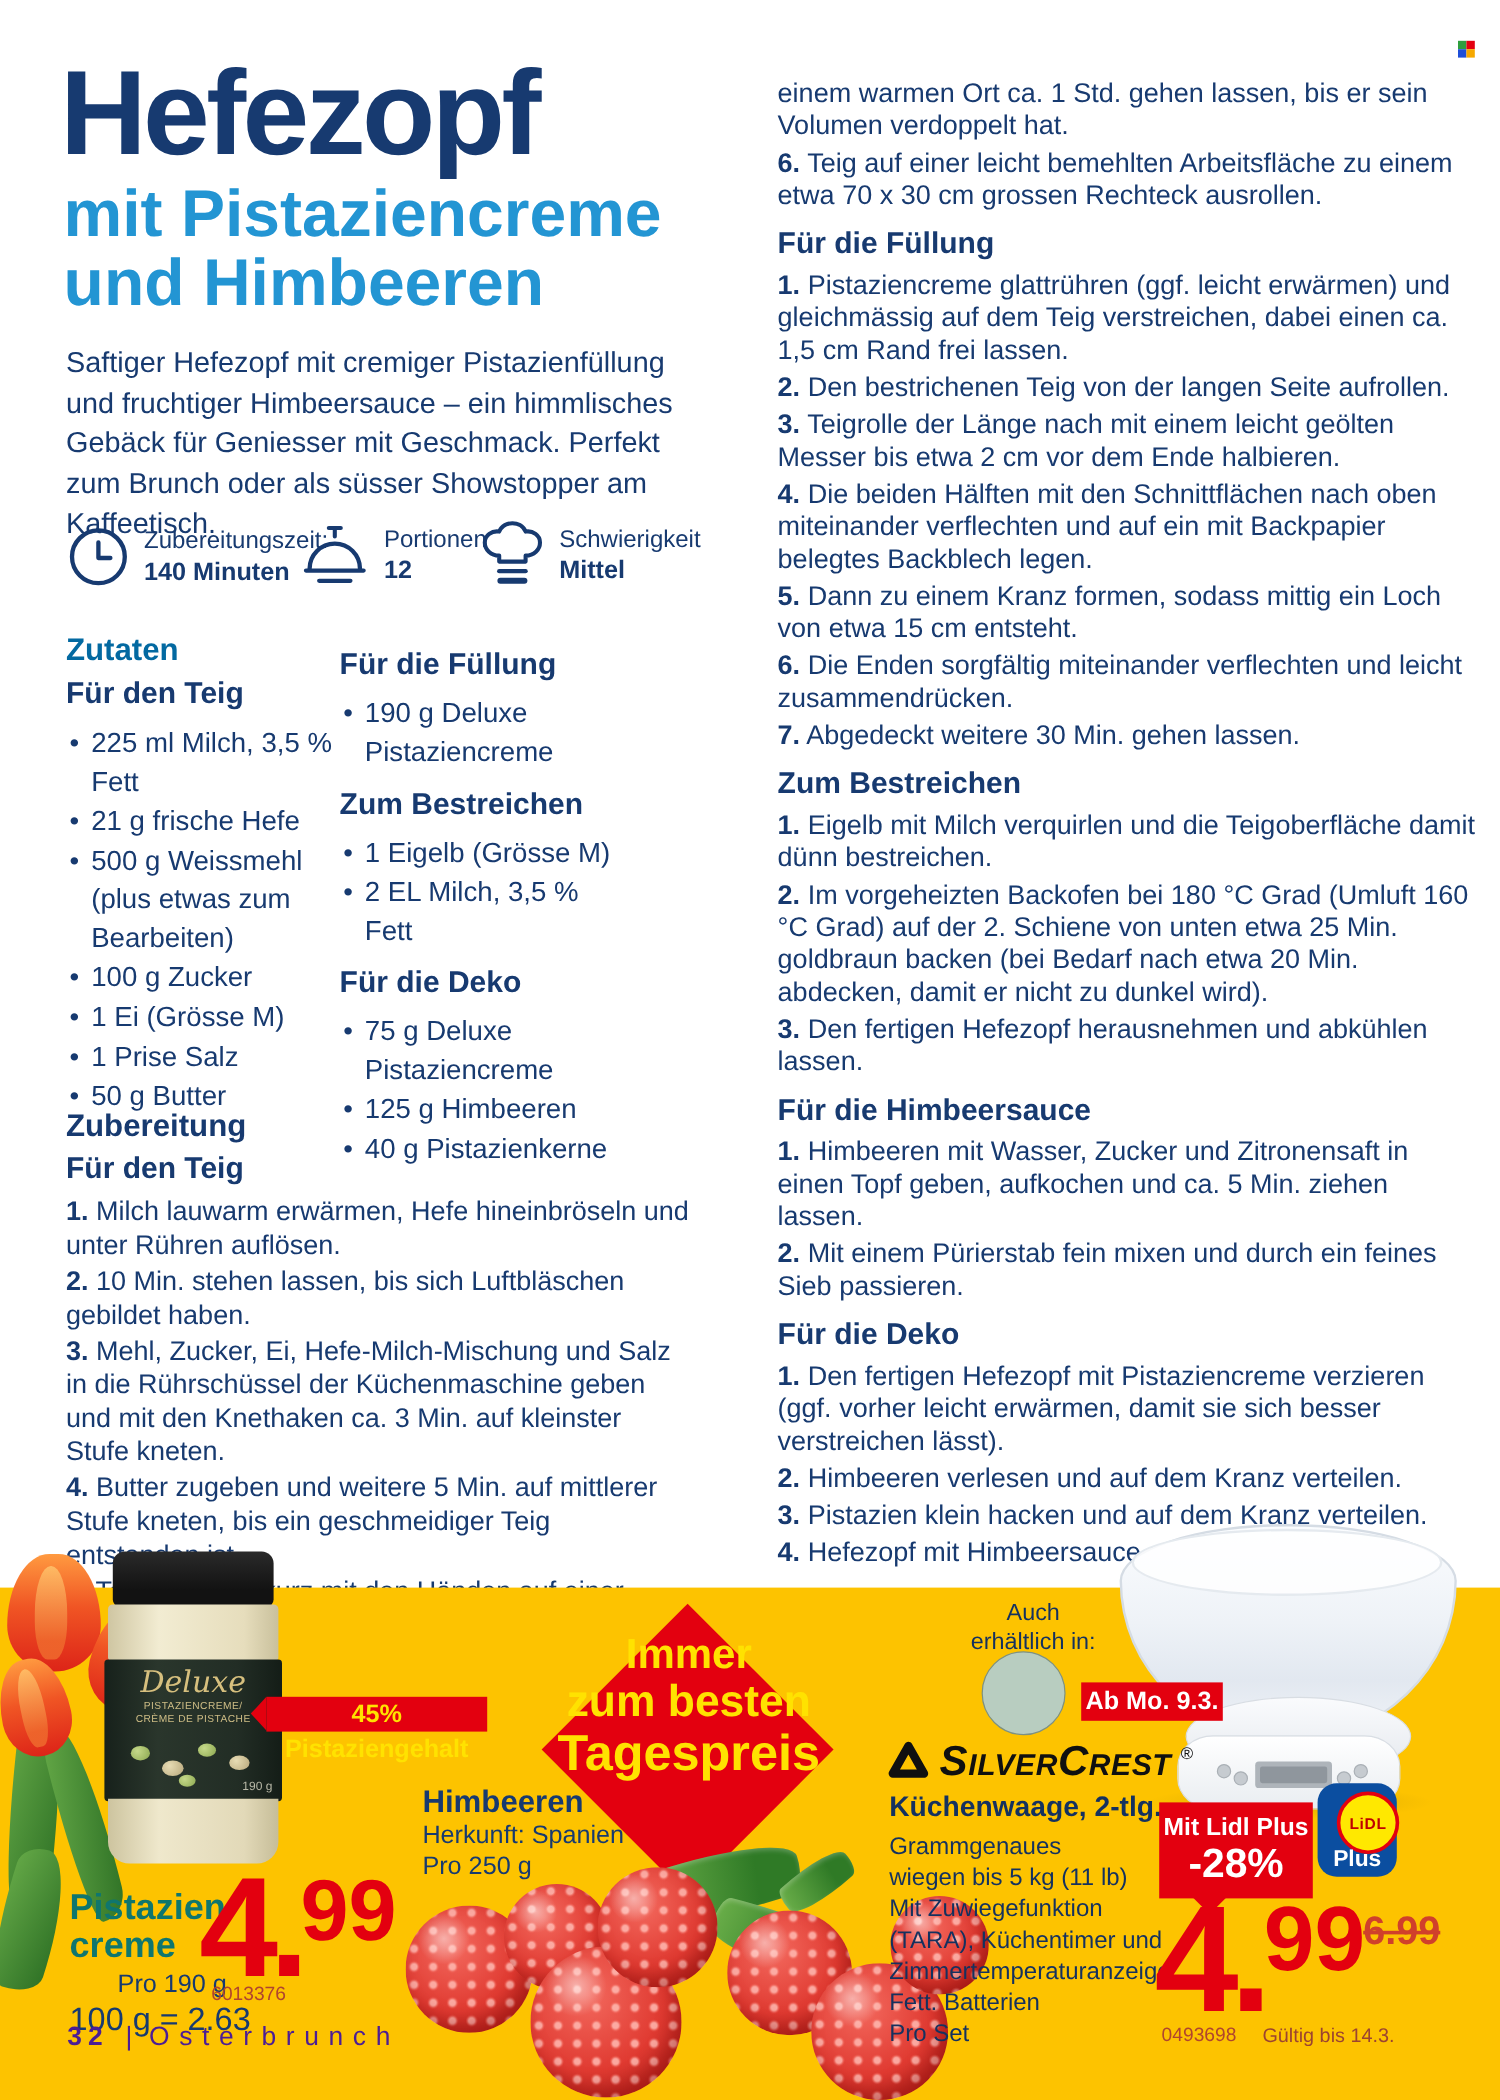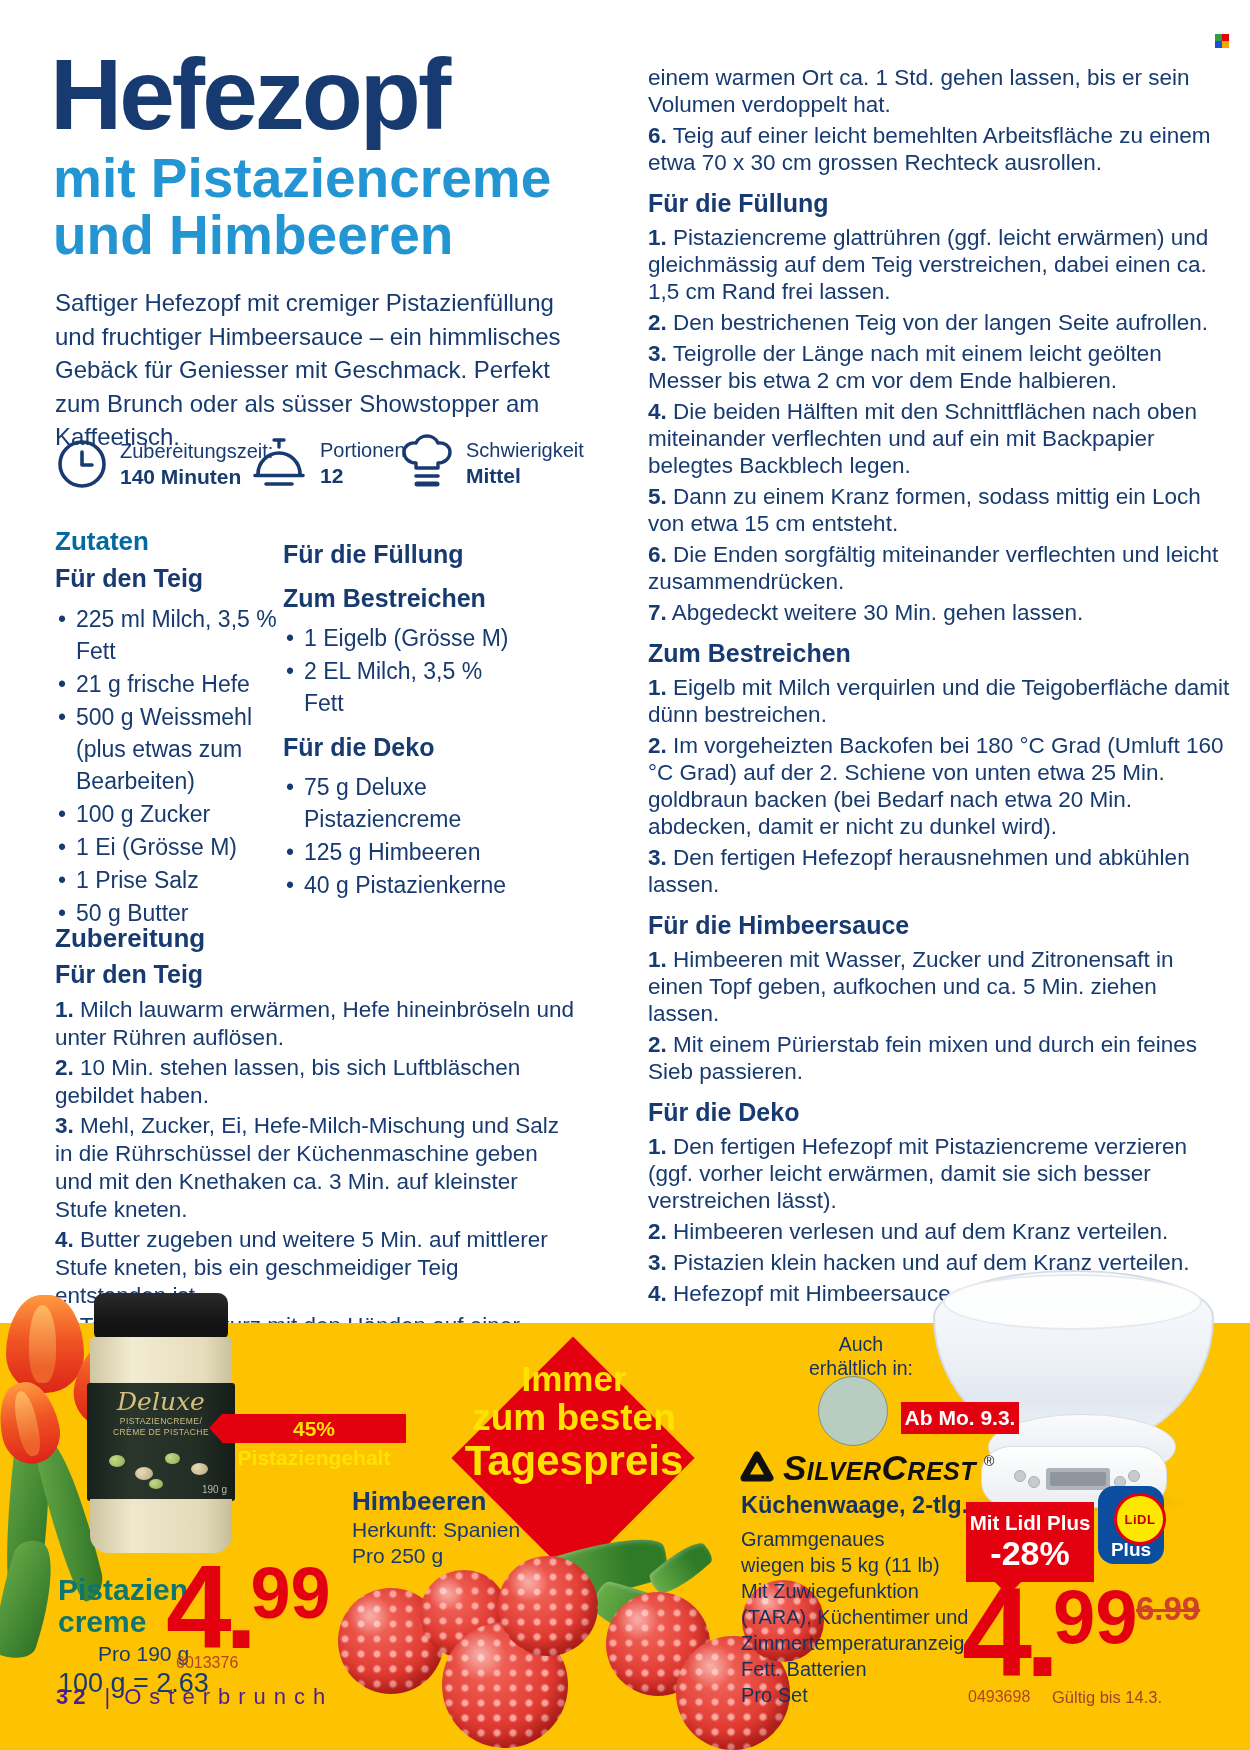--- a/index.html
+++ b/index.html
@@ -213,20 +213,23 @@
       <li>21 g frische Hefe</li>
       <li>500 g Weissmehl (plus etwas zum Bearbeiten)</li>
       <li>100 g Zucker</li>
       <li>1 Ei (Grösse M)</li>
       <li>1 Prise Salz</li>
       <li>50 g Butter</li>
     </ul>
   </div>
   <div class="abs ing-col ing-col2" style="left:283px;top:538px;width:240px;">
     <h4>Für die Füllung</h4>
+    <ul>
+      <li>190 g Deluxe Pistaziencreme</li>
+    </ul>
     <h4>Zum Bestreichen</h4>
     <ul>
       <li>1 Eigelb (Grösse M)</li>
       <li>2 EL Milch, 3,5 % Fett</li>
     </ul>
     <h4>Für die Deko</h4>
     <ul>
       <li>75 g Deluxe Pistaziencreme</li>
       <li>125 g Himbeeren</li>
       <li>40 g Pistazienkerne</li>

